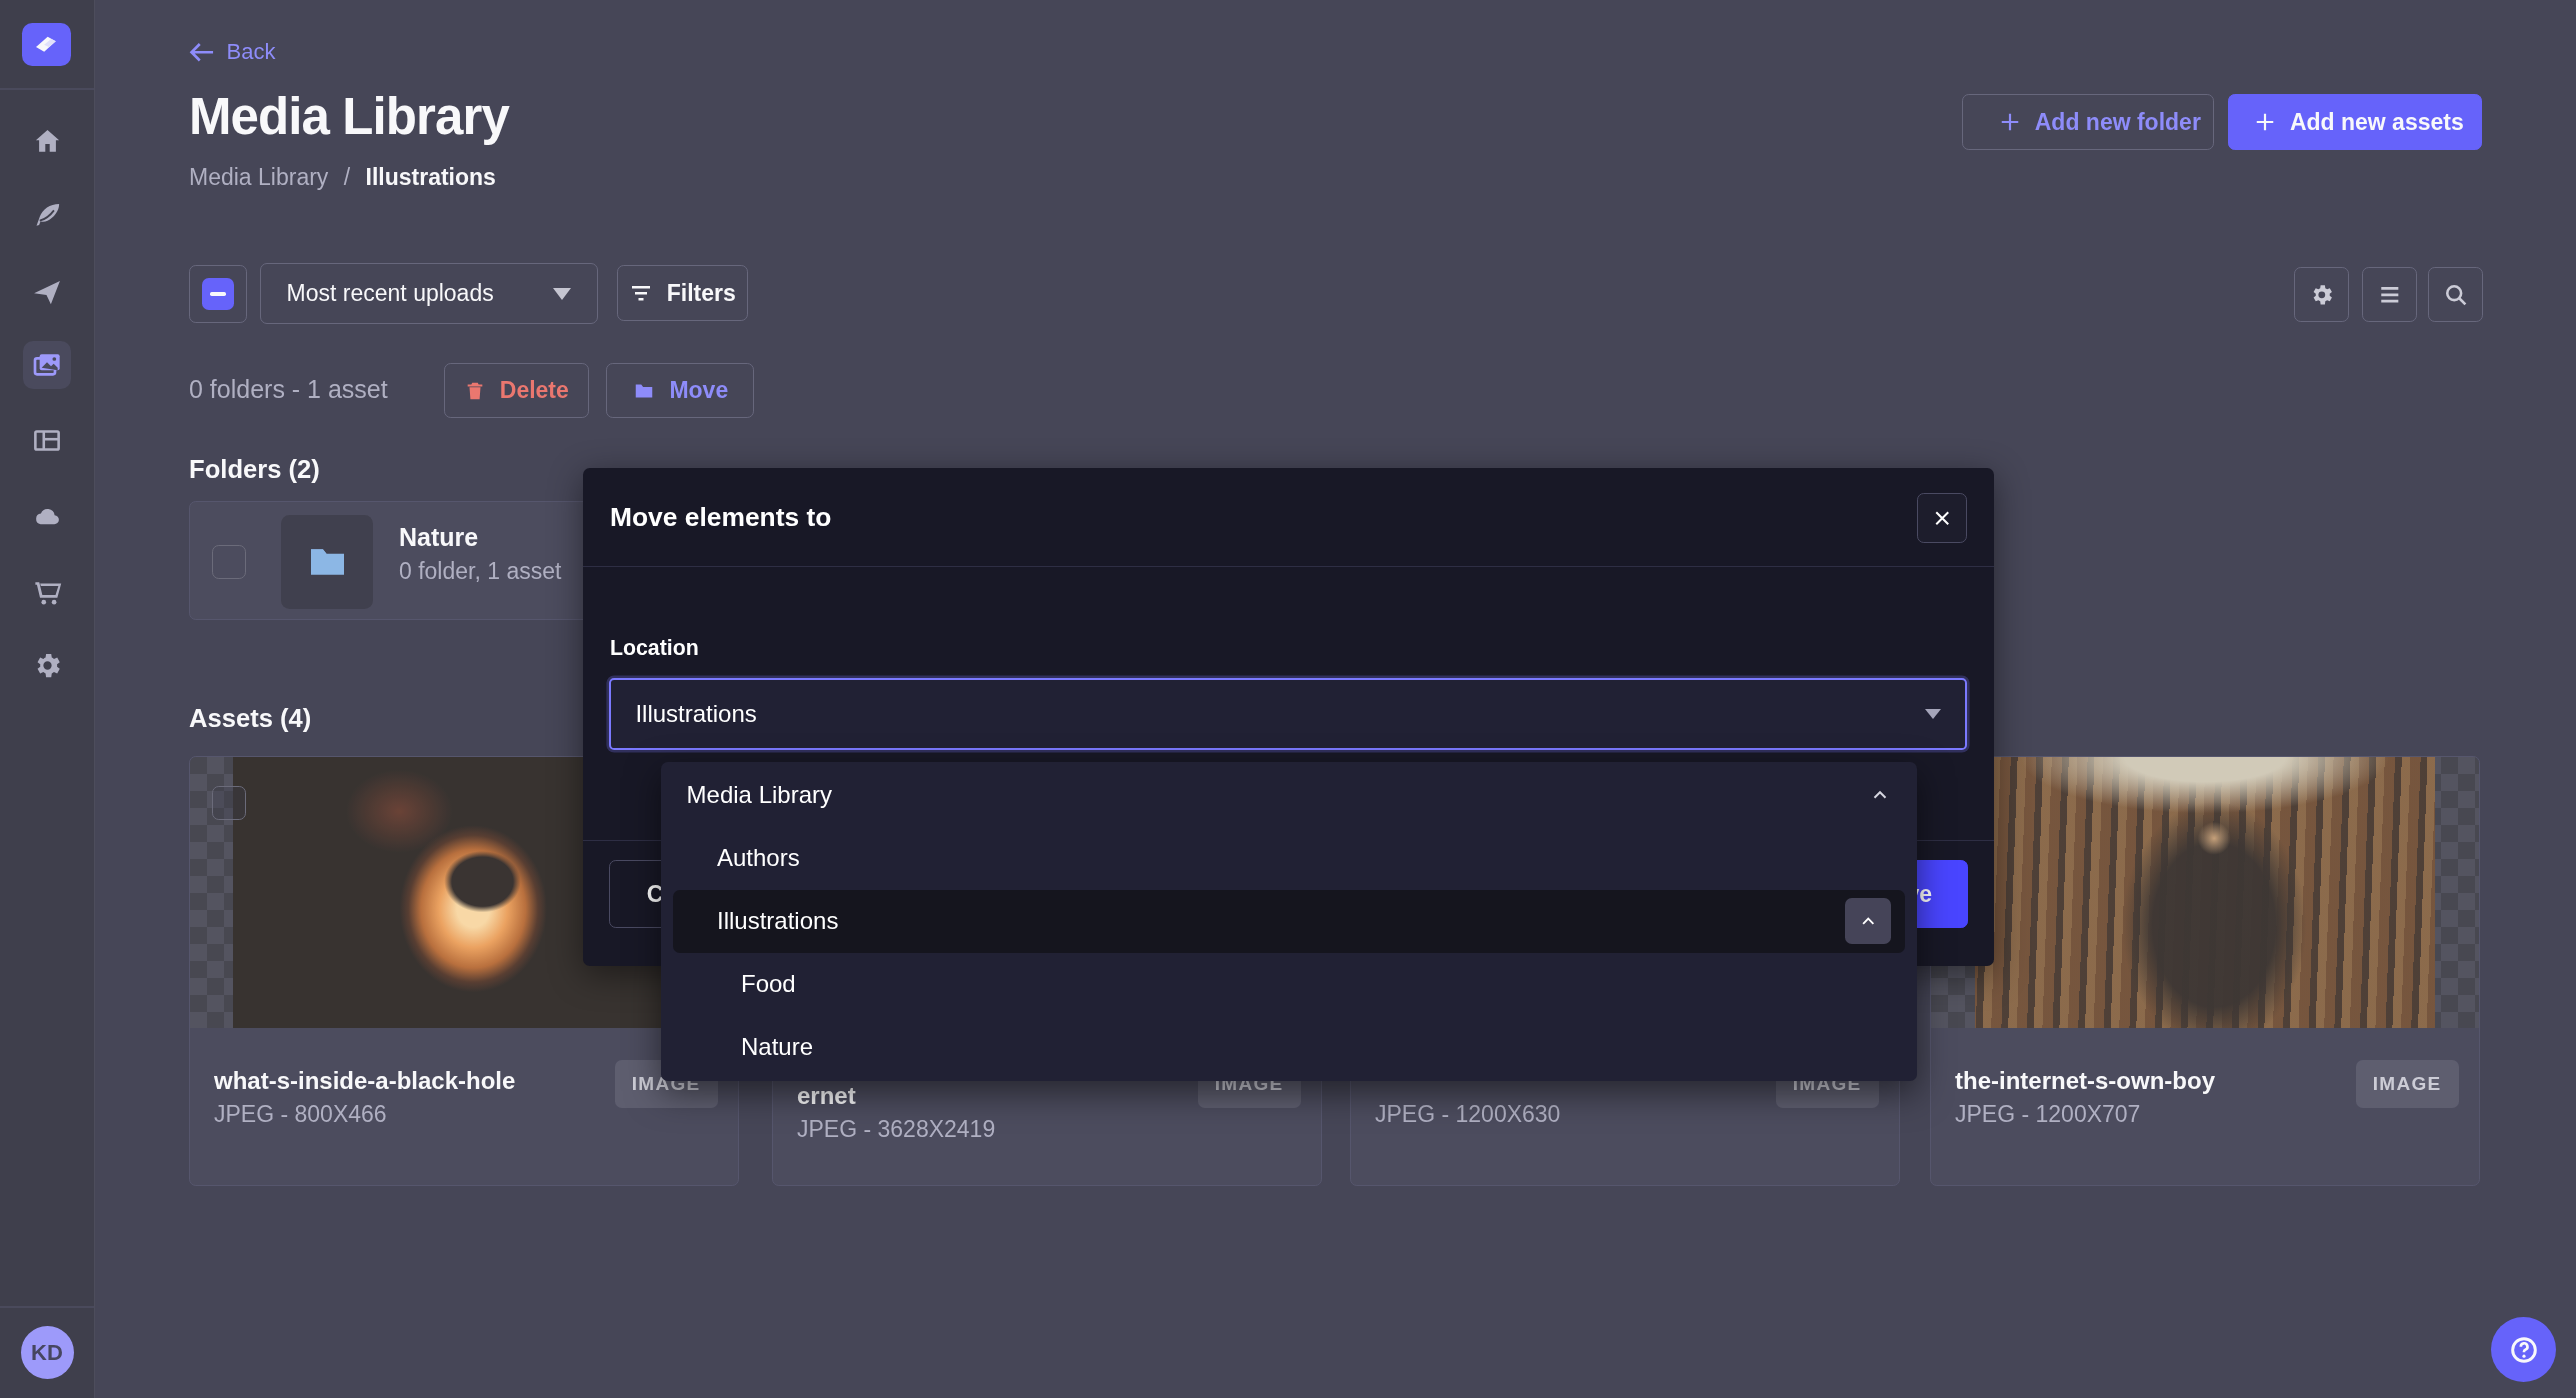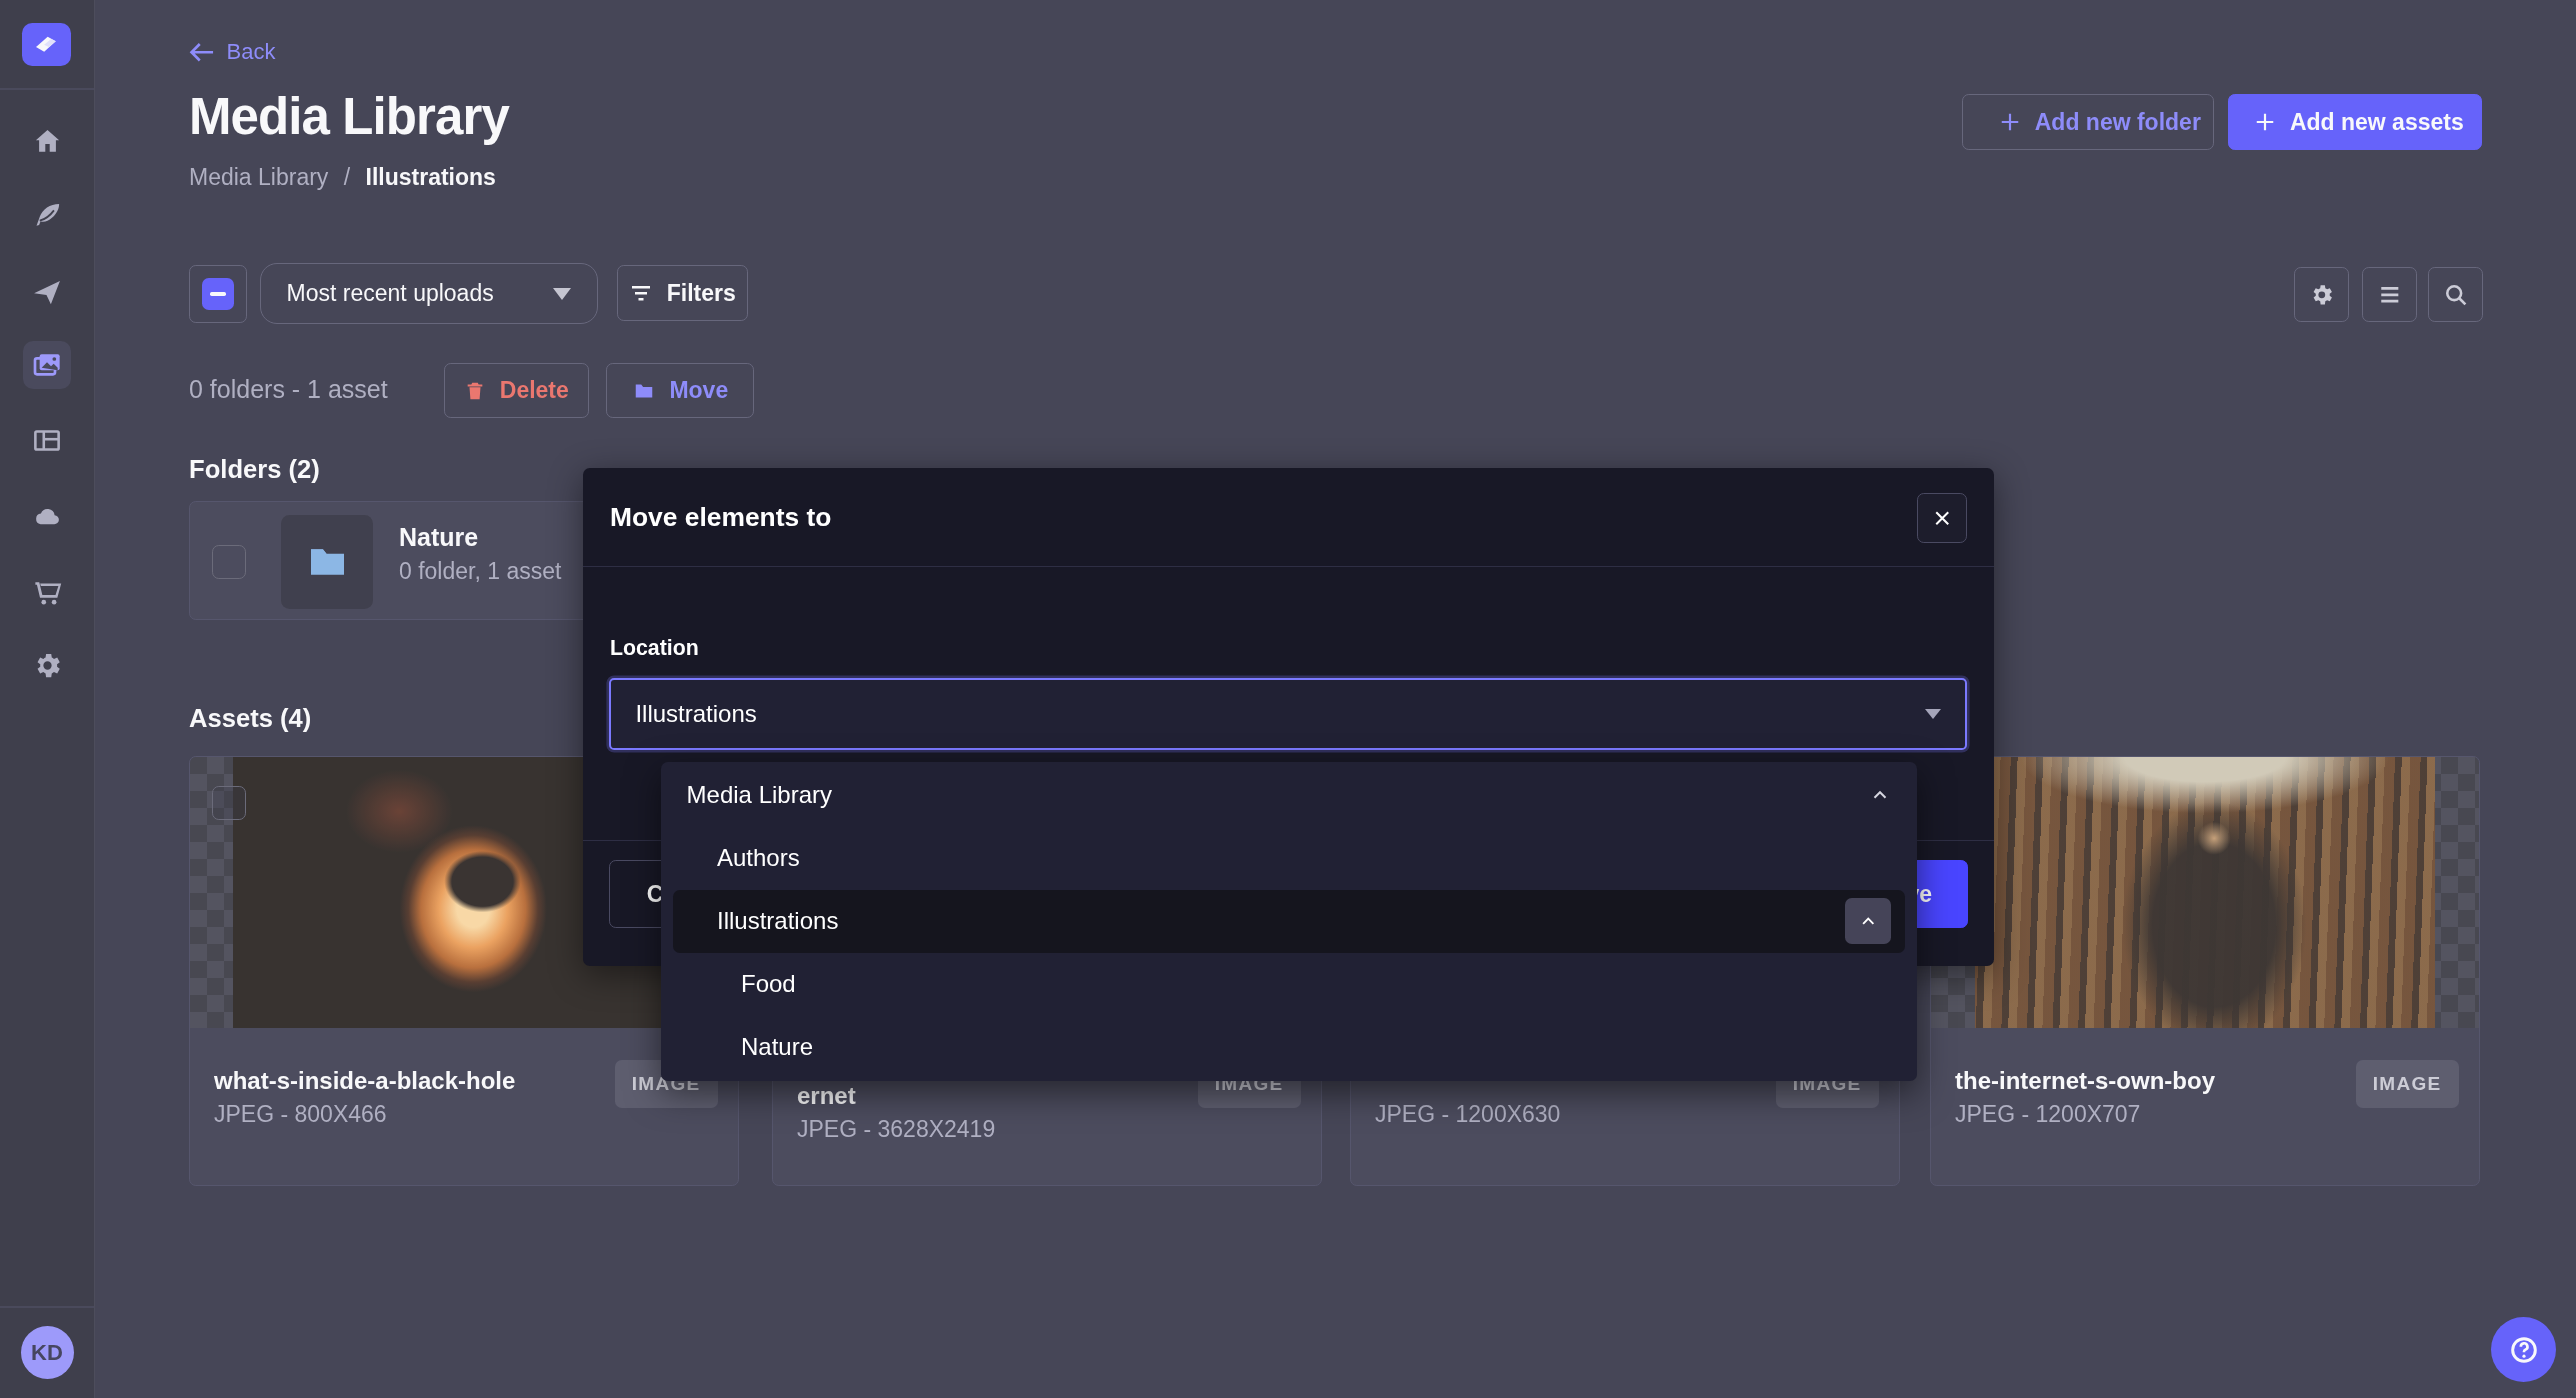--- a/index.html
+++ b/index.html
@@ -31,21 +31,21 @@
   .btn-addassets{position:absolute;left:2228px;top:94px;width:254px;height:56px;
                  background:#4945ff;border-color:#4945ff;color:#fff;padding-left:8px;}
 
   
   .chkbtn{position:absolute;left:189px;top:265px;width:56px;height:56px;border:0.9px solid #4a4a62;
           border-radius:6.8px;display:flex;align-items:center;justify-content:center;}
   .chk-ind{width:32px;height:32px;border-radius:6.8px;background:#4945ff;display:flex;
            align-items:center;justify-content:center;}
   .chk-ind .bar{width:15.4px;height:3.4px;background:#fff;border-radius:1.7px;}
   .sortsel{position:absolute;left:260px;top:263px;width:338px;height:61px;border:0.9px solid #4a4a62;
-           border-radius:17px;display:flex;align-items:center;justify-content:space-between;
+           border-radius:7px;display:flex;align-items:center;justify-content:space-between;
            padding:0 25.6px;box-sizing:border-box;font-size:23px;color:#fff;}
   .caret-down{width:0;height:0;border-left:9.4px solid transparent;border-right:9.4px solid transparent;
               border-top:12px solid #c0c0cc;}
   .btn-filters{position:absolute;left:617px;top:265px;width:131px;height:56px;color:#fff;}
   .iconbtn{position:absolute;top:267px;width:53px;height:53px;border:0.9px solid #4a4a62;border-radius:6.8px;
            display:flex;align-items:center;justify-content:center;color:#c8c8d4;}
 
   
   .sel-summary{position:absolute;left:189px;top:375px;font-size:25px;color:#a5a5ba;}
   .btn-delete{position:absolute;left:444px;top:363px;width:145px;height:55px;color:#ee5e52;}

